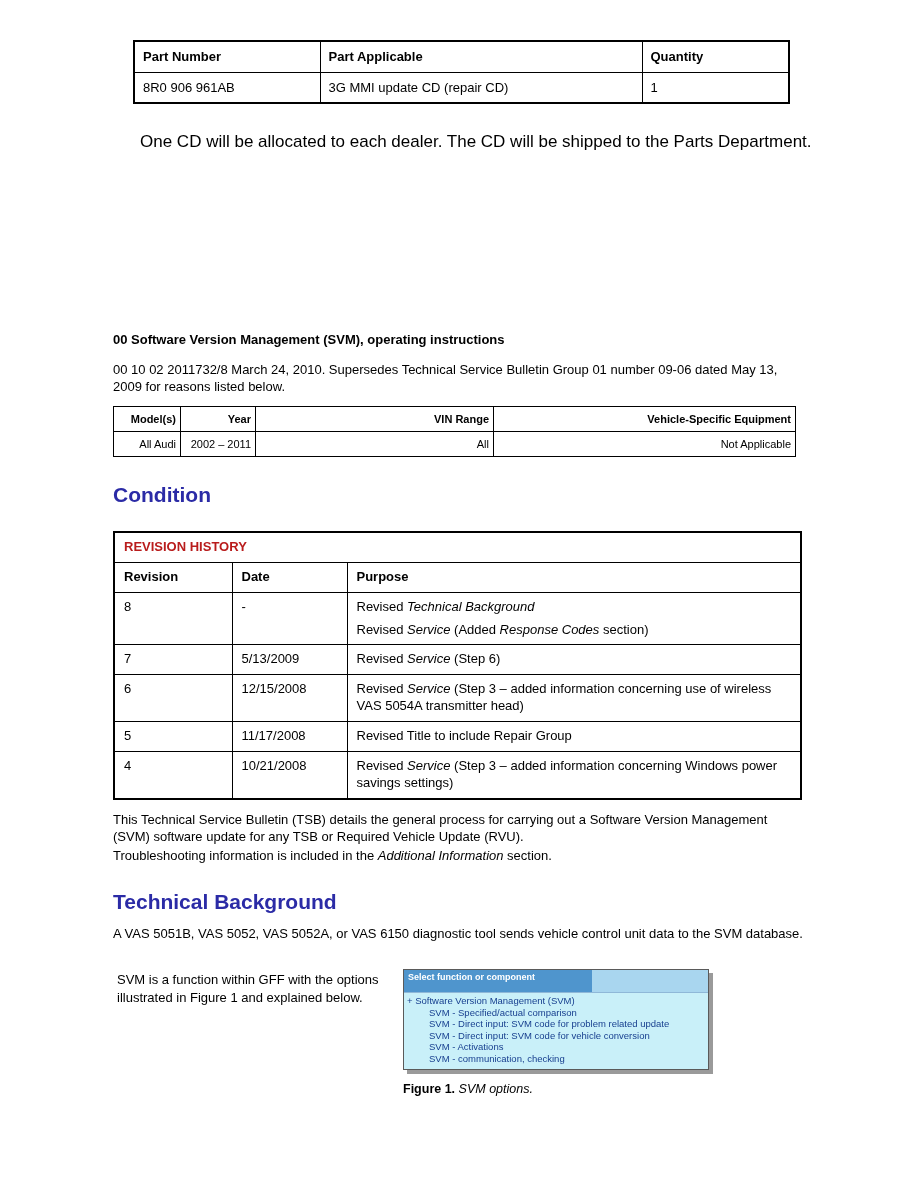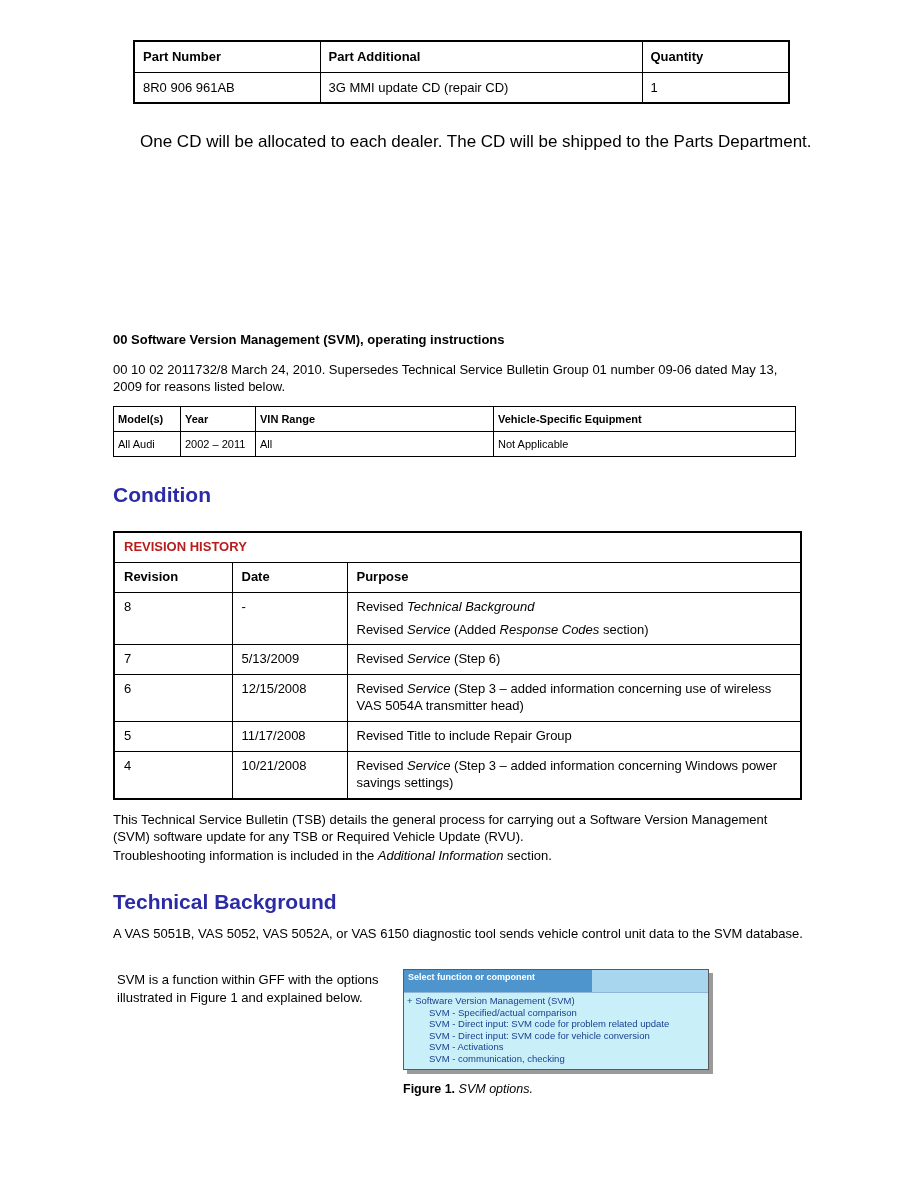--- a/index.html
+++ b/index.html
@@ -26,21 +26,21 @@
   .parts-note { margin:28px 0 0 140px; font-size:17px; }
 
   
   .svm-title { margin:180px 0 0 113px; font-size:13px; font-weight:bold; }
   .svm-intro { margin:15px 0 0 113px; width:692px; font-size:13px; line-height:1.3; }
 
   
   .vehicle-table { margin:10px 0 0 113px; width:682px; border:1px solid #000; }
   .vehicle-table th, .vehicle-table td {
     border:1px solid #000; font-size:11px; padding:5px 4px;
-    text-align:left; vertical-align:middle; height:25px;
+    text-align:right; vertical-align:middle; height:25px;
   }
   .vehicle-table th { font-weight:bold; }
 
   .blue-heading { color:#2b2ba6; font-size:21px; font-weight:bold; margin:26px 0 0 113px; }
 
   
   .rev-table { margin:24px 0 0 113px; width:687px; border:2px solid #000; }
   .rev-table th, .rev-table td {
     border:1px solid #000; font-size:13px; padding:6px 9px;
     text-align:left; vertical-align:top; line-height:1.3;
@@ -85,21 +85,21 @@
 
   <table class="parts-table">
     <colgroup>
         <col style="width:186px">
         <col style="width:322px">
         <col style="width:147px">
       </colgroup>
     <tbody>
         <tr>
       <th>Part Number</th>
-      <th>Part Additional</th>
+      <th>Part Applicable</th>
       <th>Quantity</th>
     </tr>
     <tr>
       <td>8R0 906 961AB</td>
       <td>3G MMI update CD (repair CD)</td>
       <td>1</td>
     </tr>
   </tbody>
     </table>
   <div class="parts-note">One CD will be allocated to each dealer. The CD will be shipped to the Parts Department.</div>

